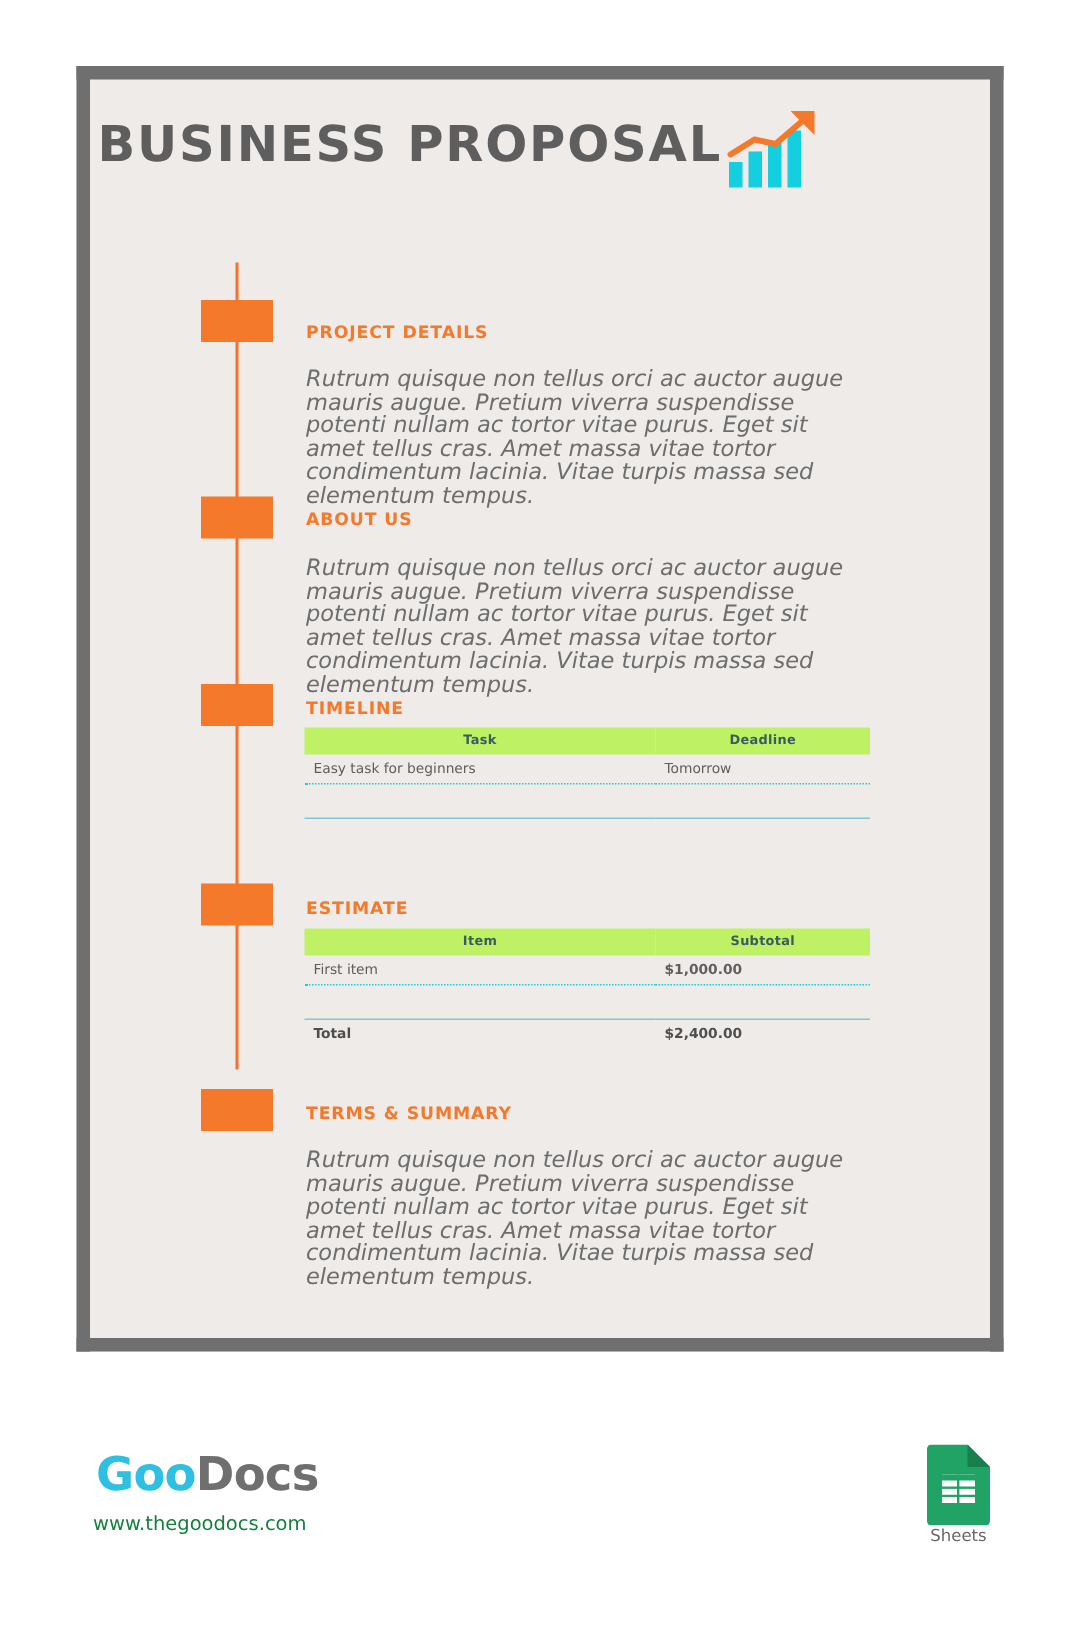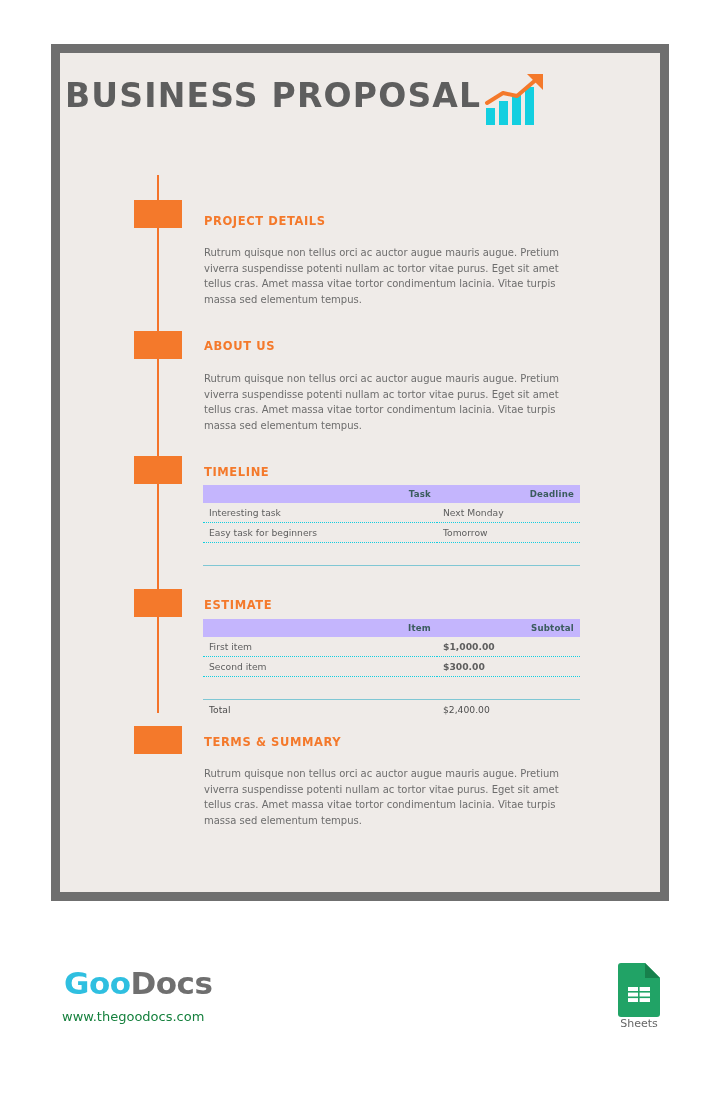--- a/index.html
+++ b/index.html
@@ -103,55 +103,56 @@
     font-size: 11.5px;
     font-weight: bold;
     letter-spacing: 0.6px;
     color: #f4792b;
     font-family: "DejaVu Sans", sans-serif;
   }
   .section-body {
     position: absolute;
     left: 204px;
     width: 370px;
-    font-size: 10px;
+    font-size: 15px;
     line-height: 15.5px;
     color: #6d6d6d;
     font-family: "DejaVu Sans", sans-serif;
+    font-style: italic;
   }
 
   
   .tbl {
     position: absolute;
     left: 203px;
     width: 377px;
     border-collapse: collapse;
     font-size: 9.2px;
     font-family: "DejaVu Sans", sans-serif;
   }
   .tbl th {
-    background: #c4b5fd;
+    background: #bef264;
     color: #3b5c5e;
     font-size: 8.6px;
     font-weight: bold;
-    text-align: right;
+    text-align: center;
     padding: 4px 6px;
     letter-spacing: 0.2px;
   }
   .tbl td {
     padding: 4px 6px;
     color: #5e5e5e;
     border-bottom: 1px dotted #13cfe0;
     height: 10px;
   }
   .tbl td.num {
     font-weight: bold;
   }
   .tbl tr.total-row td {
-    font-weight: normal;
+    font-weight: bold;
     border-bottom: none;
     color: #4e4e4e;
   }
   .tbl tr.blank-row td {
     border-bottom: 1px solid #7fc7d4;
     height: 14px;
   }
 
   
   .footer-logo {
@@ -230,24 +231,20 @@
 <div class="section-title" style="top:465px">TIMELINE</div>
 <table class="tbl" style="top:485px">
   <thead>
     <tr>
       <th style="width:222px">Task</th>
       <th>Deadline</th>
     </tr>
   </thead>
   <tbody>
     <tr>
-      <td>Interesting task</td>
-      <td>Next Monday</td>
-    </tr>
-    <tr>
       <td>Easy task for beginners</td>
       <td>Tomorrow</td>
     </tr>
     <tr class="blank-row">
       <td></td>
       <td></td>
     </tr>
   </tbody>
 </table>
 
@@ -256,24 +253,20 @@
   <thead>
     <tr>
       <th style="width:222px">Item</th>
       <th>Subtotal</th>
     </tr>
   </thead>
   <tbody>
     <tr>
       <td>First item</td>
       <td class="num">$1,000.00</td>
-    </tr>
-    <tr>
-      <td>Second item</td>
-      <td class="num">$300.00</td>
     </tr>
     <tr class="blank-row">
       <td></td>
       <td></td>
     </tr>
     <tr class="total-row">
       <td>Total</td>
       <td>$2,400.00</td>
     </tr>
   </tbody>

